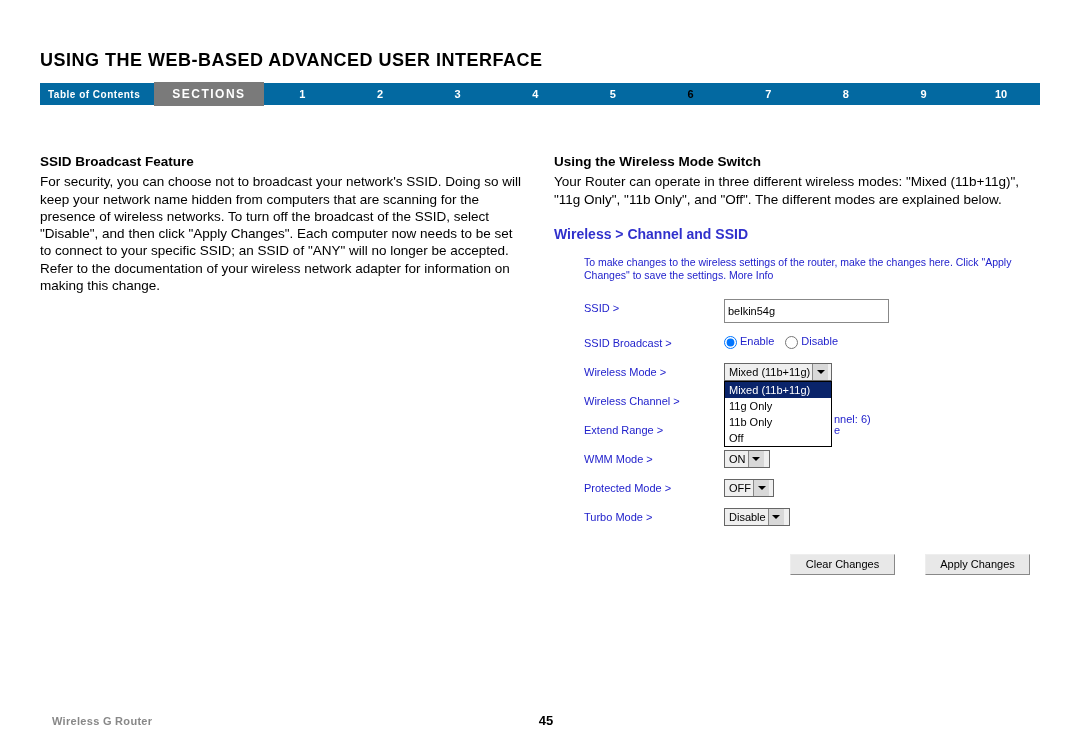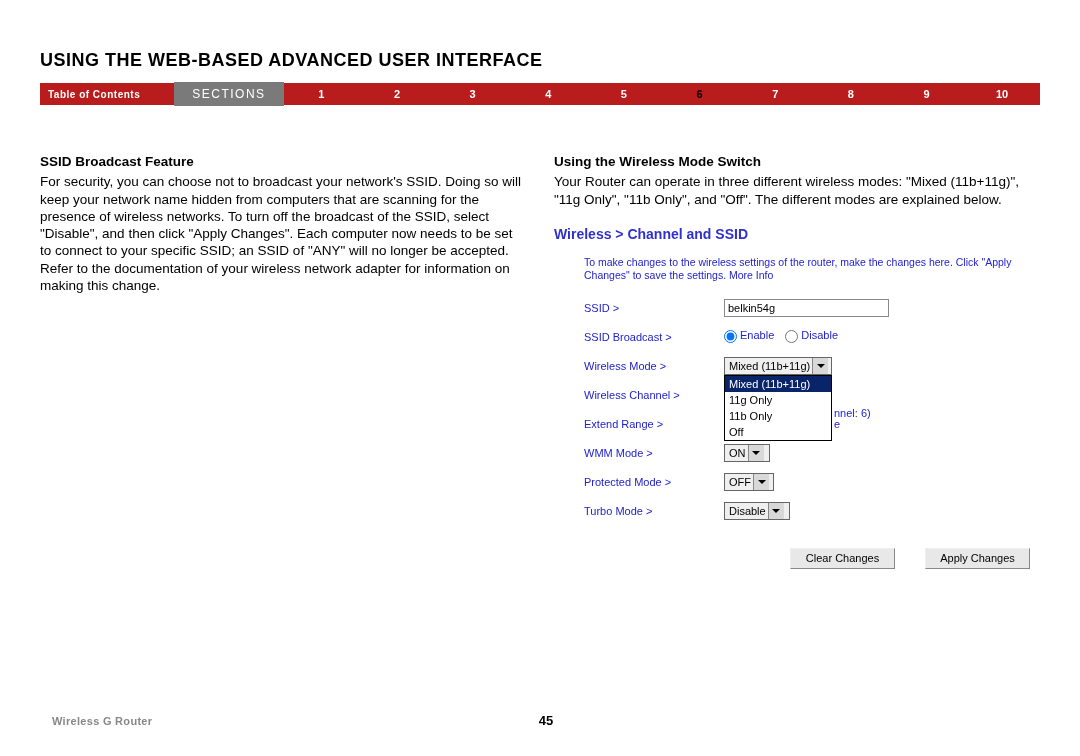--- a/index.html
+++ b/index.html
@@ -13,43 +13,42 @@
   }
   .page-title {
     font-size: 18px;
     font-weight: bold;
     letter-spacing: 0.5px;
     padding: 50px 0 12px 40px;
     color: #000;
   }
   .nav-bar {
     height: 22px;
-    background: #b91c1c;
+    background: #0369a1;
     margin: 0 40px;
     display: flex;
     align-items: center;
     font-size: 11px;
     color: #fff;
   }
   .nav-toc {
     font-weight: bold;
     letter-spacing: 0.5px;
     padding: 0 14px 0 8px;
     font-size: 10px;
   }
   .nav-sections {
     background: #7a7a7a;
     height: 100%;
     display: flex;
     align-items: center;
-    font-weight: normal;
+    font-weight: bold;
     letter-spacing: 1.5px;
     padding: 12px 18px;
     font-size: 12px;
-    margin-left: 20px;
   }
   .nav-num {
     flex: 1;
     text-align: center;
     font-weight: bold;
     font-size: 11px;
   }
   .nav-num.active { color: #000; }
   .content {
     display: flex;
@@ -92,21 +91,21 @@
     color: #2222cc;
     font-size: 11px;
     padding-top: 2px;
   }
   .ui-ctrl { flex: 1; position: relative; }
   .text-input {
     font-family: Arial, sans-serif;
     font-size: 11px;
     padding: 1px 3px;
     width: 165px;
-    height: 18px;
+    height: 24px;
     border: 1px solid #888;
     background: #fff;
   }
   .radio-wrap { font-size: 11px; color: #2222cc; }
   .radio-wrap label { margin-right: 8px; }
   input[type=radio] { margin: 0 3px 0 0; vertical-align: middle; }
   .select-box {
     display: inline-flex;
     align-items: center;
     border: 1px solid #666;

